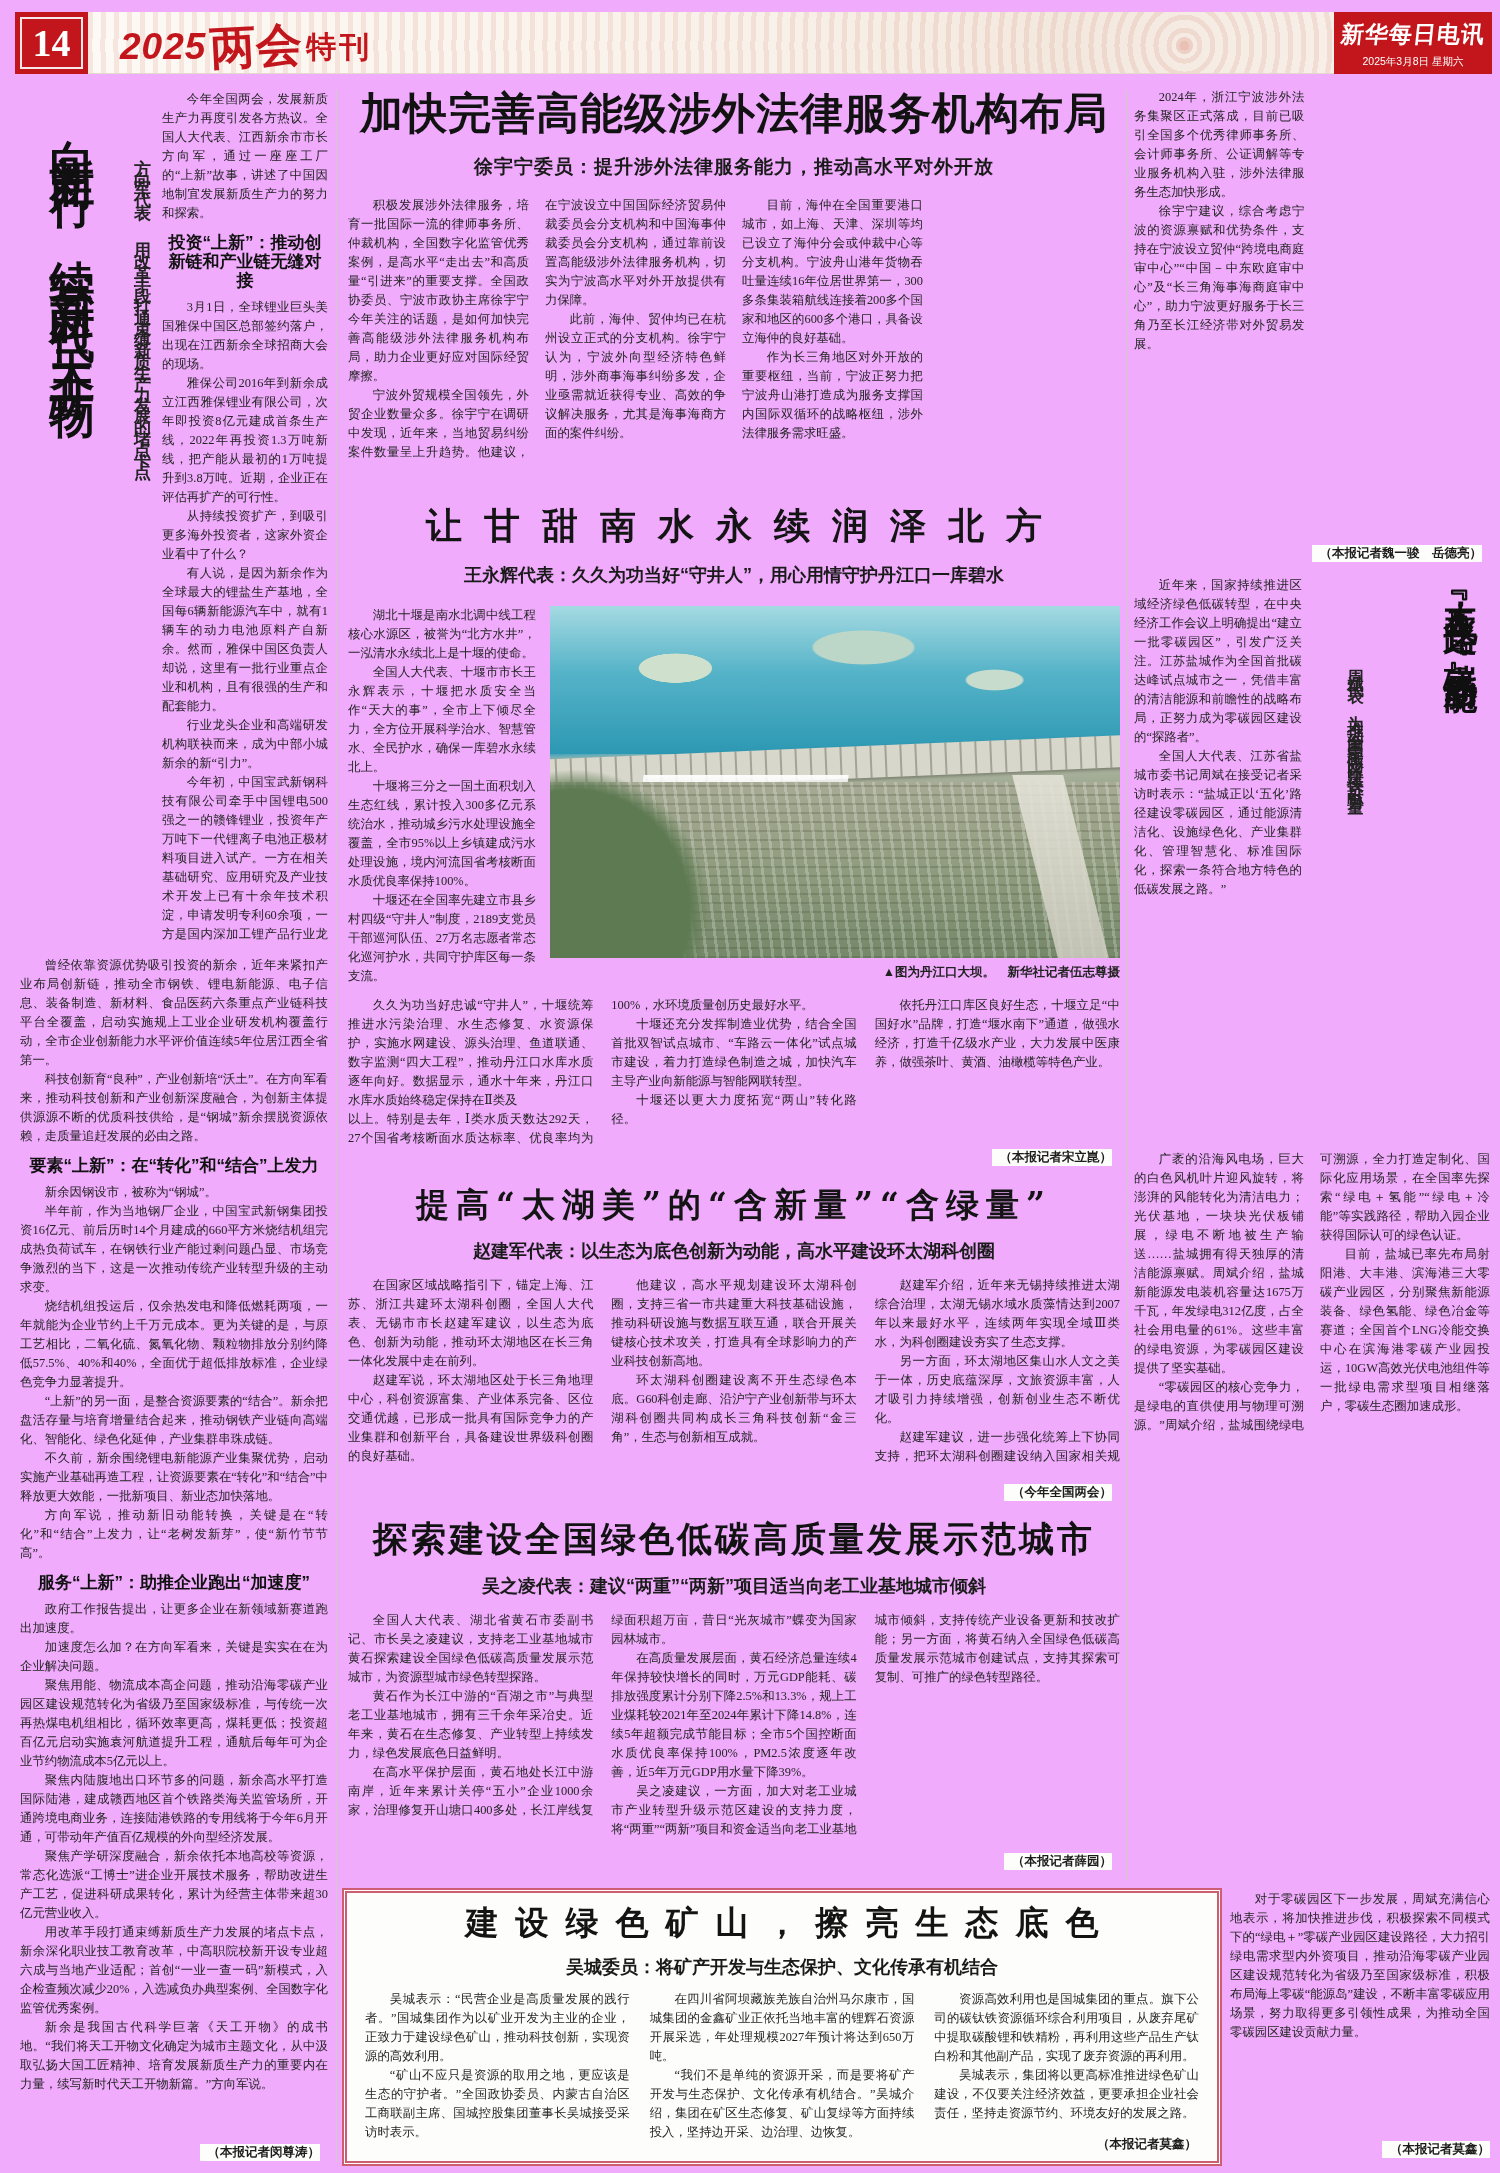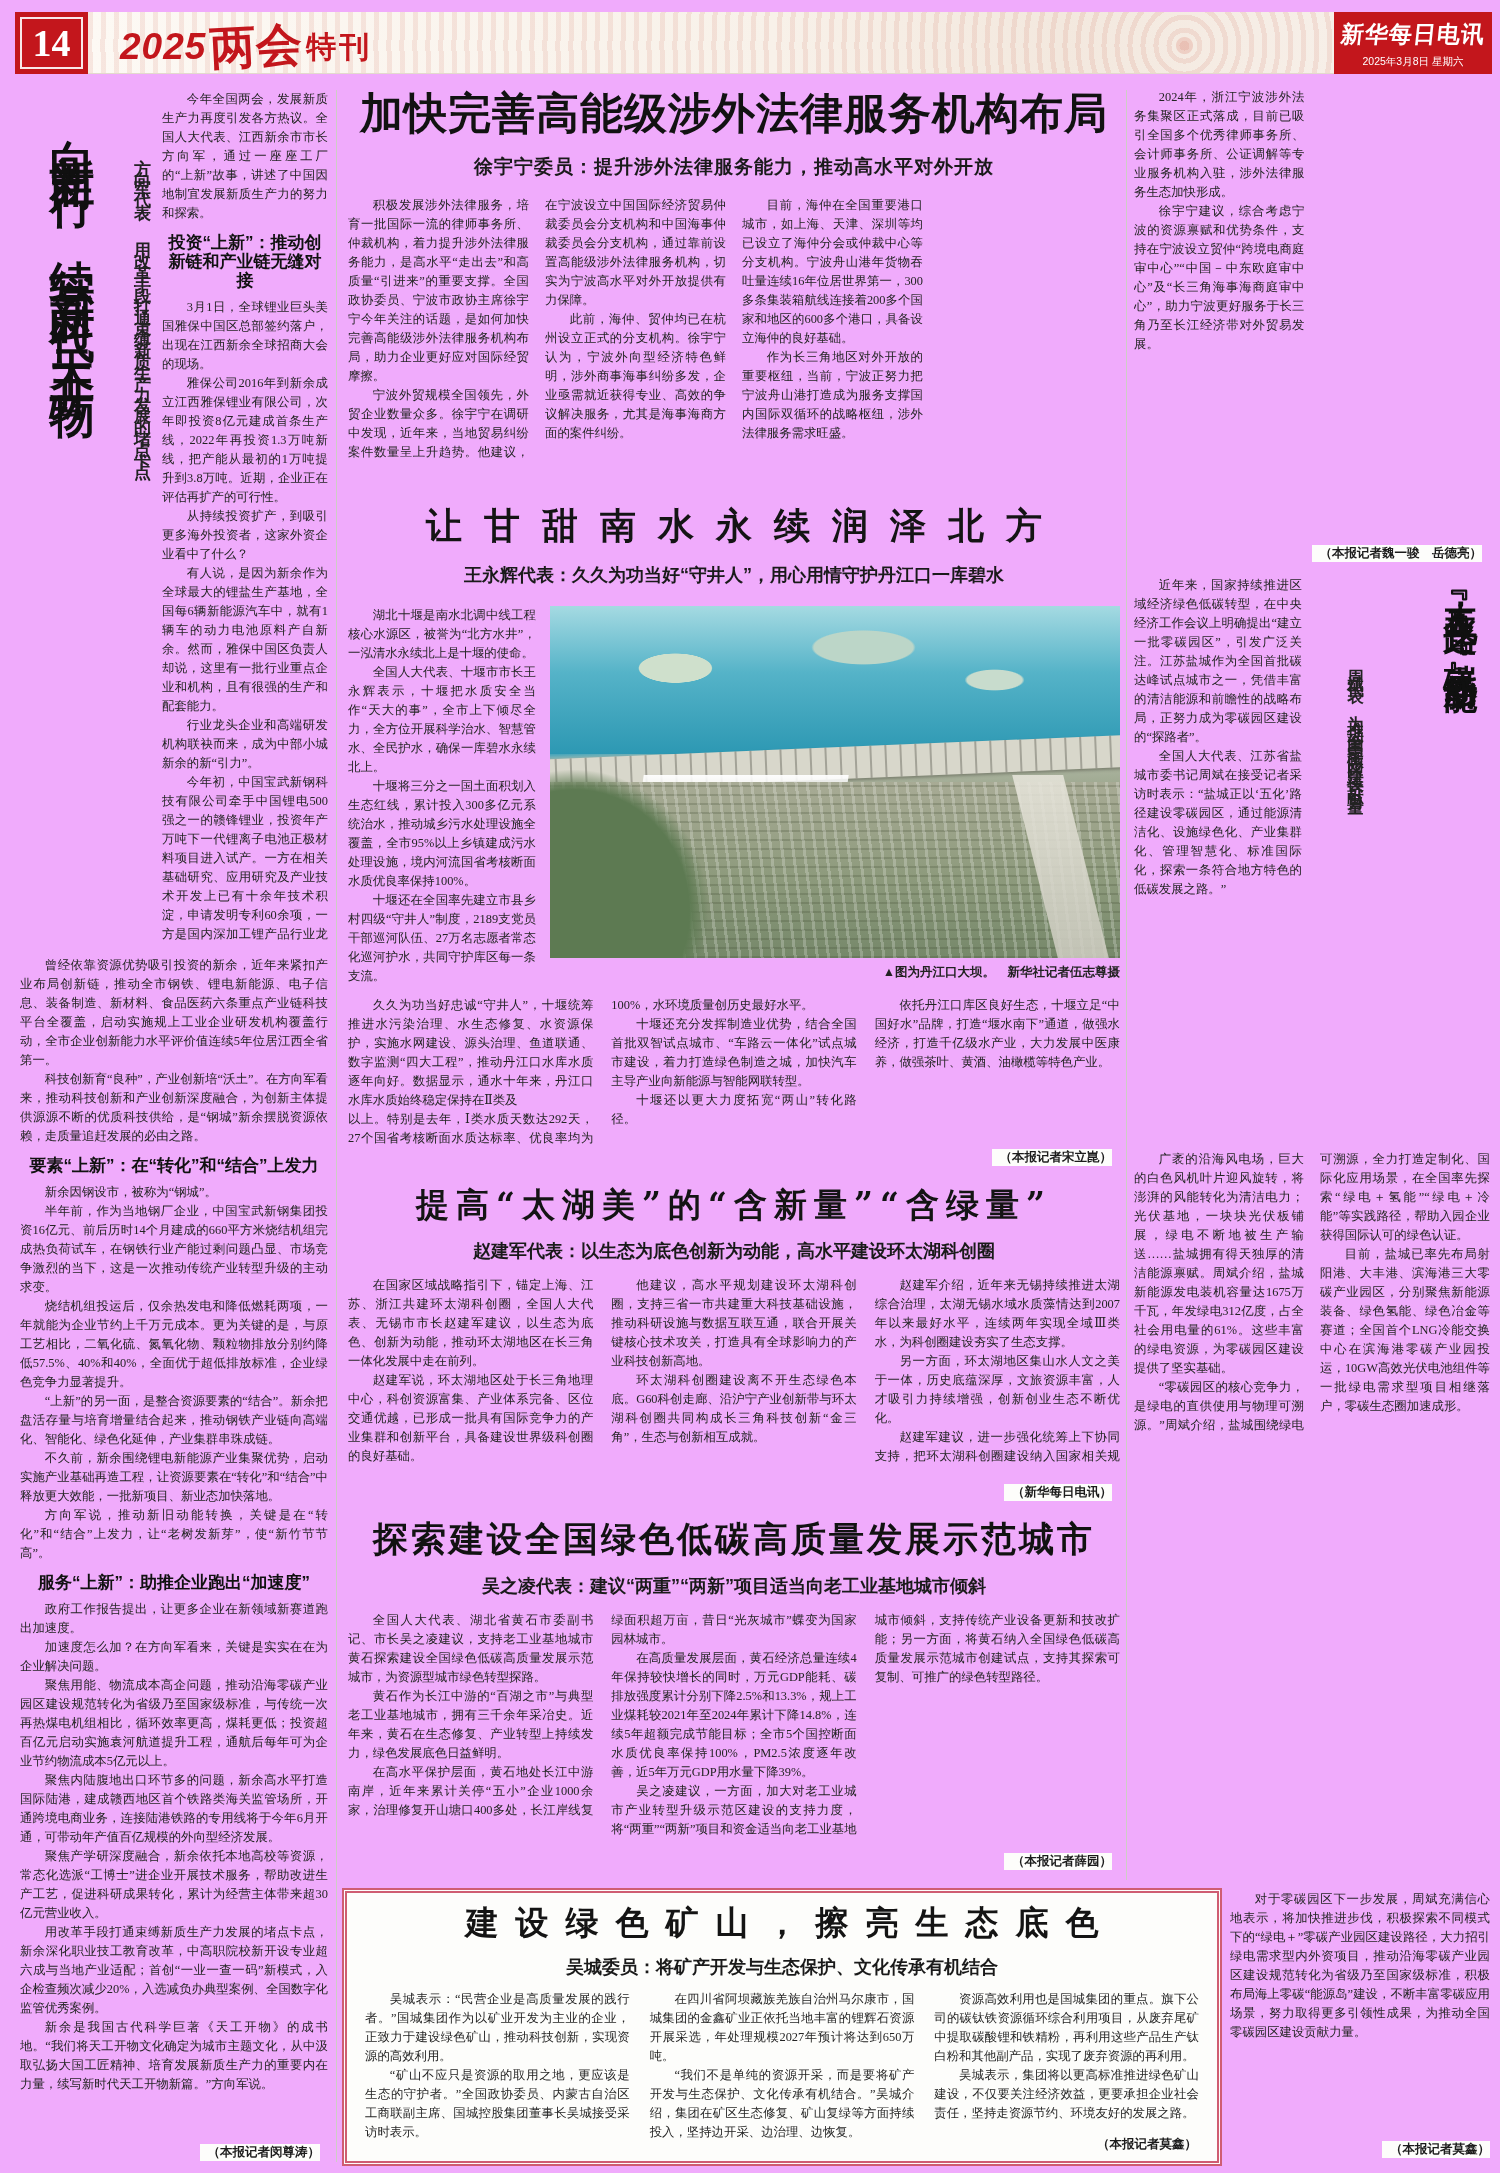--- a/index.html
+++ b/index.html
@@ -194,21 +194,21 @@
       <p class="p">用改革手段打通束缚新质生产力发展的堵点卡点，新余深化职业技工教育改革，中高职院校新开设专业超六成与当地产业适配；首创“一业一查一码”新模式，入企检查频次减少20%，入选减负办典型案例、全国数字化监管优秀案例。</p>
       <p class="p">新余是我国古代科学巨著《天工开物》的成书地。“我们将天工开物文化确定为城市主题文化，从中汲取弘扬大国工匠精神、培育发展新质生产力的重要内在力量，续写新时代天工开物新篇。”方向军说。</p>
     </div>
     <span class="byline">（本报记者闵尊涛）</span>
   </div>
 
   <div id="art1-main">
     <div class="headline-1">加快完善高能级涉外法律服务机构布局</div>
     <div class="subhead">徐宇宁委员：提升涉外法律服务能力，推动高水平对外开放</div>
     <div class="body cols">
-      <p class="p">积极发展涉外法律服务，培育一批国际一流的律师事务所、仲裁机构，着力提升涉外法律服务能力，是高水平“走出去”和高质量“引进来”的重要支撑。全国政协委员、宁波市政协主席徐宇宁今年关注的话题，是如何加快完善高能级涉外法律服务机构布局，助力企业更好应对国际经贸摩擦。</p>
+      <p class="p">积极发展涉外法律服务，培育一批国际一流的律师事务所、仲裁机构，全国数字化监管优秀案例，是高水平“走出去”和高质量“引进来”的重要支撑。全国政协委员、宁波市政协主席徐宇宁今年关注的话题，是如何加快完善高能级涉外法律服务机构布局，助力企业更好应对国际经贸摩擦。</p>
       <p class="p">宁波外贸规模全国领先，外贸企业数量众多。徐宇宁在调研中发现，近年来，当地贸易纠纷案件数量呈上升趋势。他建议，在宁波设立中国国际经济贸易仲裁委员会分支机构和中国海事仲裁委员会分支机构，通过靠前设置高能级涉外法律服务机构，切实为宁波高水平对外开放提供有力保障。</p>
       <p class="p">此前，海仲、贸仲均已在杭州设立正式的分支机构。徐宇宁认为，宁波外向型经济特色鲜明，涉外商事海事纠纷多发，企业亟需就近获得专业、高效的争议解决服务，尤其是海事海商方面的案件纠纷。</p>
       <p class="p">目前，海仲在全国重要港口城市，如上海、天津、深圳等均已设立了海仲分会或仲裁中心等分支机构。宁波舟山港年货物吞吐量连续16年位居世界第一，300多条集装箱航线连接着200多个国家和地区的600多个港口，具备设立海仲的良好基础。</p>
       <p class="p">作为长三角地区对外开放的重要枢纽，当前，宁波正努力把宁波舟山港打造成为服务支撑国内国际双循环的战略枢纽，涉外法律服务需求旺盛。</p>
     </div>
   </div>
   <div id="art1-side">
     <div class="body cols">
       <p class="p">2024年，浙江宁波涉外法务集聚区正式落成，目前已吸引全国多个优秀律师事务所、会计师事务所、公证调解等专业服务机构入驻，涉外法律服务生态加快形成。</p>
       <p class="p">徐宇宁建议，综合考虑宁波的资源禀赋和优势条件，支持在宁波设立贸仲“跨境电商庭审中心”“中国－中东欧庭审中心”及“长三角海事海商庭审中心”，助力宁波更好服务于长三角乃至长江经济带对外贸易发展。</p>
@@ -267,21 +267,21 @@
     <div class="subhead">赵建军代表：以生态为底色创新为动能，高水平建设环太湖科创圈</div>
     <div class="body cols">
       <p class="p">在国家区域战略指引下，锚定上海、江苏、浙江共建环太湖科创圈，全国人大代表、无锡市市长赵建军建议，以生态为底色、创新为动能，推动环太湖地区在长三角一体化发展中走在前列。</p>
       <p class="p">赵建军说，环太湖地区处于长三角地理中心，科创资源富集、产业体系完备、区位交通优越，已形成一批具有国际竞争力的产业集群和创新平台，具备建设世界级科创圈的良好基础。</p>
       <p class="p">他建议，高水平规划建设环太湖科创圈，支持三省一市共建重大科技基础设施，推动科研设施与数据互联互通，联合开展关键核心技术攻关，打造具有全球影响力的产业科技创新高地。</p>
       <p class="p">环太湖科创圈建设离不开生态绿色本底。G60科创走廊、沿沪宁产业创新带与环太湖科创圈共同构成长三角科技创新“金三角”，生态与创新相互成就。</p>
       <p class="p">赵建军介绍，近年来无锡持续推进太湖综合治理，太湖无锡水域水质藻情达到2007年以来最好水平，连续两年实现全域Ⅲ类水，为科创圈建设夯实了生态支撑。</p>
       <p class="p">另一方面，环太湖地区集山水人文之美于一体，历史底蕴深厚，文旅资源丰富，人才吸引力持续增强，创新创业生态不断优化。</p>
       <p class="p">赵建军建议，进一步强化统筹上下协同支持，把环太湖科创圈建设纳入国家相关规划，支持设立一体化发展基金，在科技成果转化、人才流动等方面给予更多政策支持。</p>
     </div>
-    <span class="byline">（新华每日电讯）</span>
+    <span class="byline">（今年全国两会）</span>
   </div>
 
   <div id="art4">
     <div class="headline-4">探索建设全国绿色低碳高质量发展示范城市</div>
     <div class="subhead">吴之凌代表：建议“两重”“两新”项目适当向老工业基地城市倾斜</div>
     <div class="body cols">
       <p class="p">全国人大代表、湖北省黄石市委副书记、市长吴之凌建议，支持老工业基地城市黄石探索建设全国绿色低碳高质量发展示范城市，为资源型城市绿色转型探路。</p>
       <p class="p">黄石作为长江中游的“百湖之市”与典型老工业基地城市，拥有三千余年采冶史。近年来，黄石在生态修复、产业转型上持续发力，绿色发展底色日益鲜明。</p>
       <p class="p">在高水平保护层面，黄石地处长江中游南岸，近年来累计关停“五小”企业1000余家，治理修复开山塘口400多处，长江岸线复绿面积超万亩，昔日“光灰城市”蝶变为国家园林城市。</p>
       <p class="p">在高质量发展层面，黄石经济总量连续4年保持较快增长的同时，万元GDP能耗、碳排放强度累计分别下降2.5%和13.3%，规上工业煤耗较2021年至2024年累计下降14.8%，连续5年超额完成节能目标；全市5个国控断面水质优良率保持100%，PM2.5浓度逐年改善，近5年万元GDP用水量下降39%。</p>

